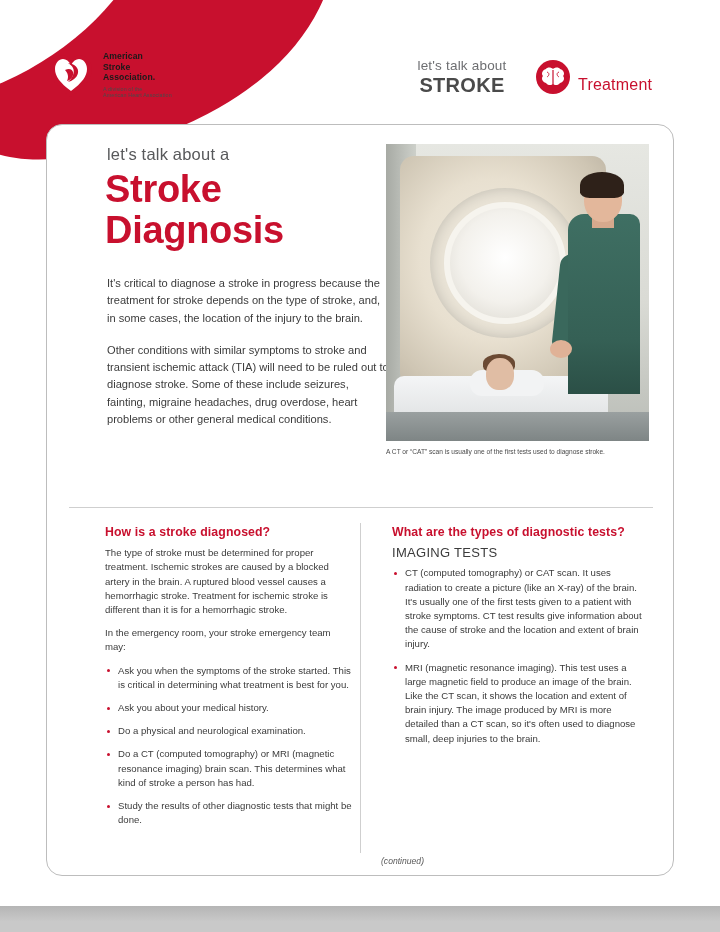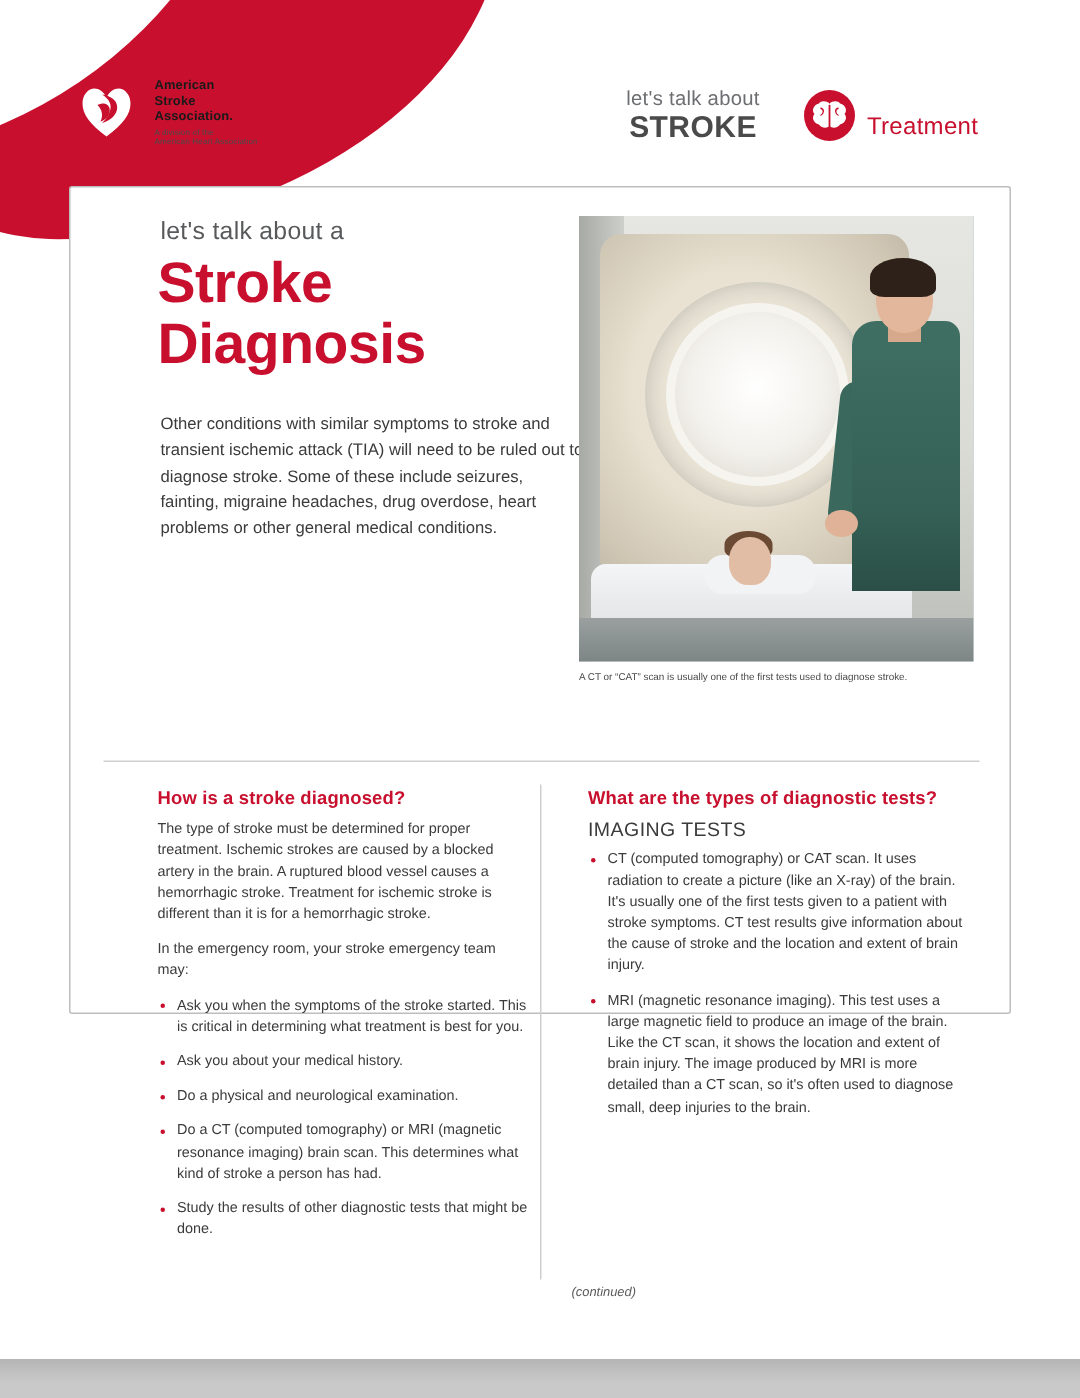--- a/index.html
+++ b/index.html
@@ -120,23 +120,23 @@
     font-size: 16px;
     letter-spacing: 0.2px;
   }
 
   
   .card {
     position: absolute;
     left: 46px;
     top: 124px;
     width: 628px;
-    height: 552px;
+    height: 752px;
     border: 1px solid #bdbdbd;
-    border-radius: 2px;
+    border-radius: 16px;
     background: #ffffff;
     box-sizing: border-box;
   }
 
   .lets-talk {
     position: absolute;
     left: 60px;
     top: 20px;
     font-size: 16.5px;
     color: #58595b;
@@ -366,20 +366,21 @@
 
   <div class="card">
 
     <div class="lets-talk">let's talk about a</div>
     <div class="title">
       <div>Stroke</div>
       <div>Diagnosis</div>
     </div>
 
     <div class="intro">
+      <p>It's critical to diagnose a stroke in progress because the treatment for stroke depends on the type of stroke, and, in some cases, the location of the injury to the brain.</p>
       <p>Other conditions with similar symptoms to stroke and transient ischemic attack (TIA) will need to be ruled out to diagnose stroke. Some of these include seizures, fainting, migraine headaches, drug overdose, heart problems or other general medical conditions.</p>
     </div>
 
     <div class="photo">
       <div class="ph-wall"></div>
       <div class="ph-wall-dark"></div>
       <div class="ph-gantry"></div>
       <div class="ph-bore-outer"></div>
       <div class="ph-bore"></div>
       <div class="ph-table"></div>

